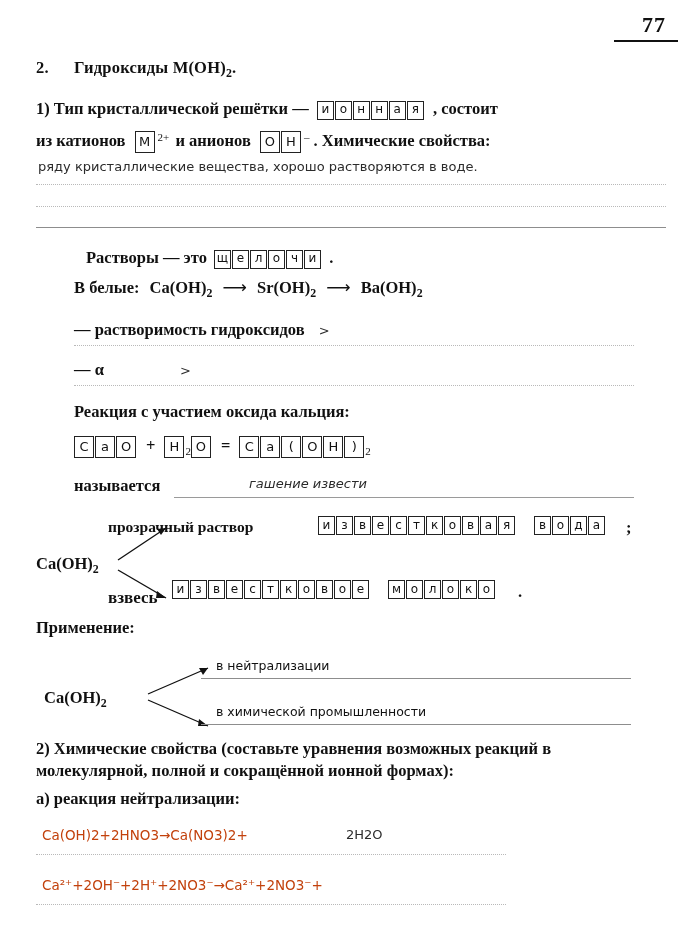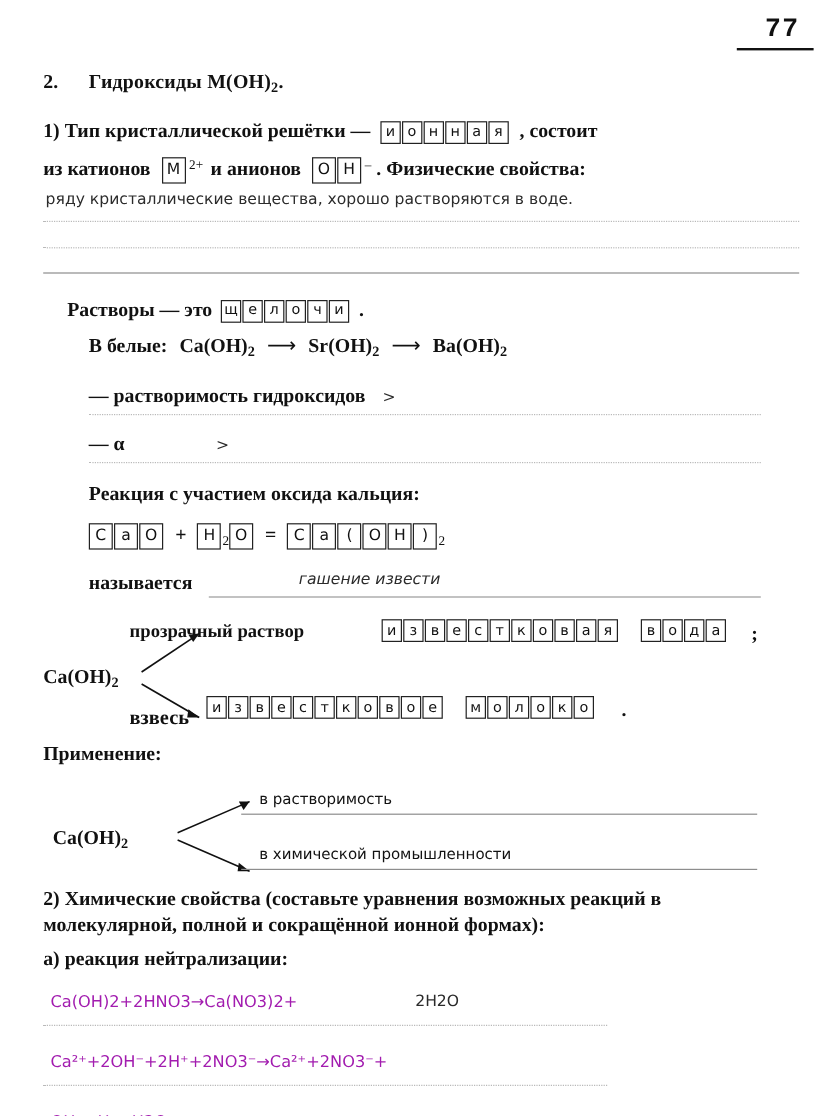--- a/index.html
+++ b/index.html
@@ -19,21 +19,21 @@
     position: relative;
     width: 700px;
     height: 930px;
     padding: 0;
   }
   
   .page-number {
     position: absolute;
     right: 34px;
     top: 12px;
-    font-family: Liberation Mono, monospace;
+    font-family: Liberation Serif, serif;
     font-size: 22px;
     font-weight: bold;
     letter-spacing: 1px;
   }
   .page-number-rule {
     position: absolute;
     right: 22px;
     top: 40px;
     width: 64px;
     height: 2px;
@@ -125,21 +125,21 @@
   svg { display:block; }
 
   .small-note {
     font-family: "DejaVu Sans", sans-serif;
     font-size: 12.5px;
   }
 
   .eq {
     font-family: "DejaVu Sans", sans-serif;
     font-size: 13.5px;
-    color: #a21caf;
+    color: #c2410c;
   }
 </style>
 </head>
 <body>
 
 <div class="page">
 
   <div class="page-number">77</div>
   <div class="page-number-rule"></div>
 
@@ -166,31 +166,31 @@
     <div class="row line" style="margin-top:8px;">
       <span class="bold">из катионов</span>
       <span class="cells" style="margin:0 2px 0 5px;">
         <span class="cell big">М</span>
       </span><span class="sup" style="font-size:11px;">2+</span>
       <span class="bold" style="margin-left:2px;">и анионов</span>
       <span class="cells" style="margin:0 2px 0 5px;">
         <span class="cell big">О</span>
         <span class="cell big">Н</span>
       </span><span class="sup" style="font-size:11px;">–</span>
-      <span class="bold">. Физические свойства:</span>
+      <span class="bold">. Химические свойства:</span>
     </div>
 
     <div class="row" style="margin-top:6px; position:relative; height:22px;">
       <span class="hand" style="position:absolute; left:2px; top:0;">ряду кристаллические вещества, хорошо растворяются в воде.</span>
     </div>
     <div class="dotline" style="margin-top:2px;"></div>
     <div class="dotline" style="margin-top:20px;"></div>
     <div class="hrule" style="margin-top:20px; background:#8d8d8d;"></div>
 
-    <div class="row line" style="margin-top:18px; margin-left:20px;">
+    <div class="row line" style="margin-top:18px; margin-left:50px;">
       <span class="bold">Растворы — это</span>
       <span class="cells" style="margin:0 3px;">
         <span class="cell">щ</span>
         <span class="cell">е</span>
         <span class="cell">л</span>
         <span class="cell">о</span>
         <span class="cell">ч</span>
         <span class="cell">и</span>
       </span>
       <span class="bold">.</span>
@@ -311,21 +311,21 @@
     <div class="row" style="margin-top:16px; position:relative; height:76px;">
       <svg width="150" height="76" style="position:absolute; left:80px; top:0;">
         <line x1="32" y1="38" x2="92" y2="12" stroke="#111" stroke-width="1.3"></line>
         <polygon points="92,12 83,12 87,19" fill="#111"></polygon>
         <line x1="32" y1="44" x2="92" y2="70" stroke="#111" stroke-width="1.3"></line>
         <polygon points="92,70 83,63 82,70" fill="#111"></polygon>
       </svg>
 
       <span class="line bold" style="position:absolute; left:8px; top:30px;"><span>Ca(OH)</span><span class="sub">2</span></span>
 
-      <span class="small-note" style="position:absolute; left:180px; top:2px;">в растворимость</span>
+      <span class="small-note" style="position:absolute; left:180px; top:2px;">в нейтрализации</span>
       <div class="hrule" style="position:absolute; left:165px; top:22px; width:430px; background:#8d8d8d;"></div>
 
       <span class="small-note" style="position:absolute; left:180px; top:48px;">в химической промышленности</span>
       <div class="hrule" style="position:absolute; left:165px; top:68px; width:430px; background:#8d8d8d;"></div>
     </div>
 
     <div class="row line bold" style="margin-top:6px; width:600px; line-height:1.32;">2) Химические свойства (составьте уравнения возможных реакций в молекулярной, полной и сокращённой ионной формах):</div>
     <div class="row line bold" style="margin-top:6px;">а) реакция нейтрализации:</div>
 
     <div class="row" style="margin-top:16px; position:relative; height:28px;">

